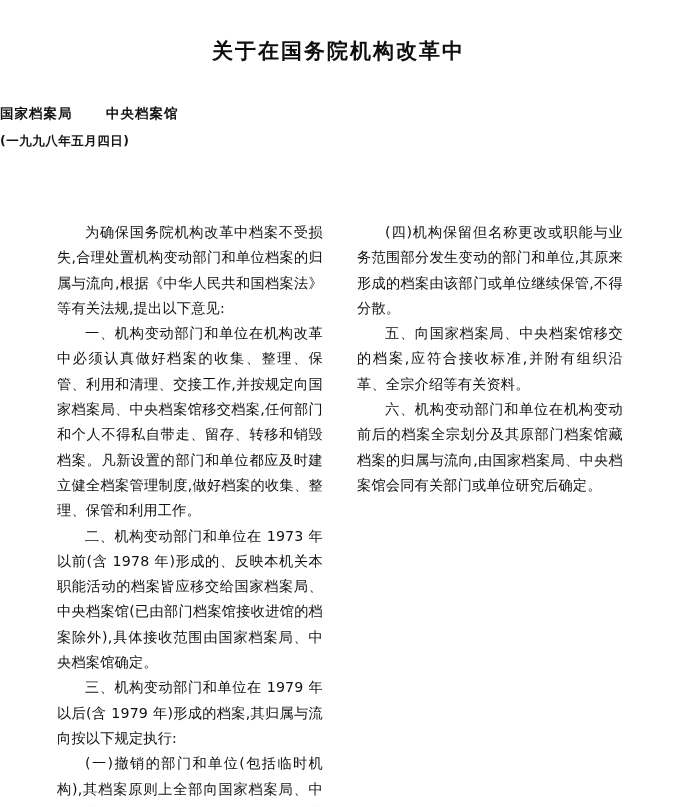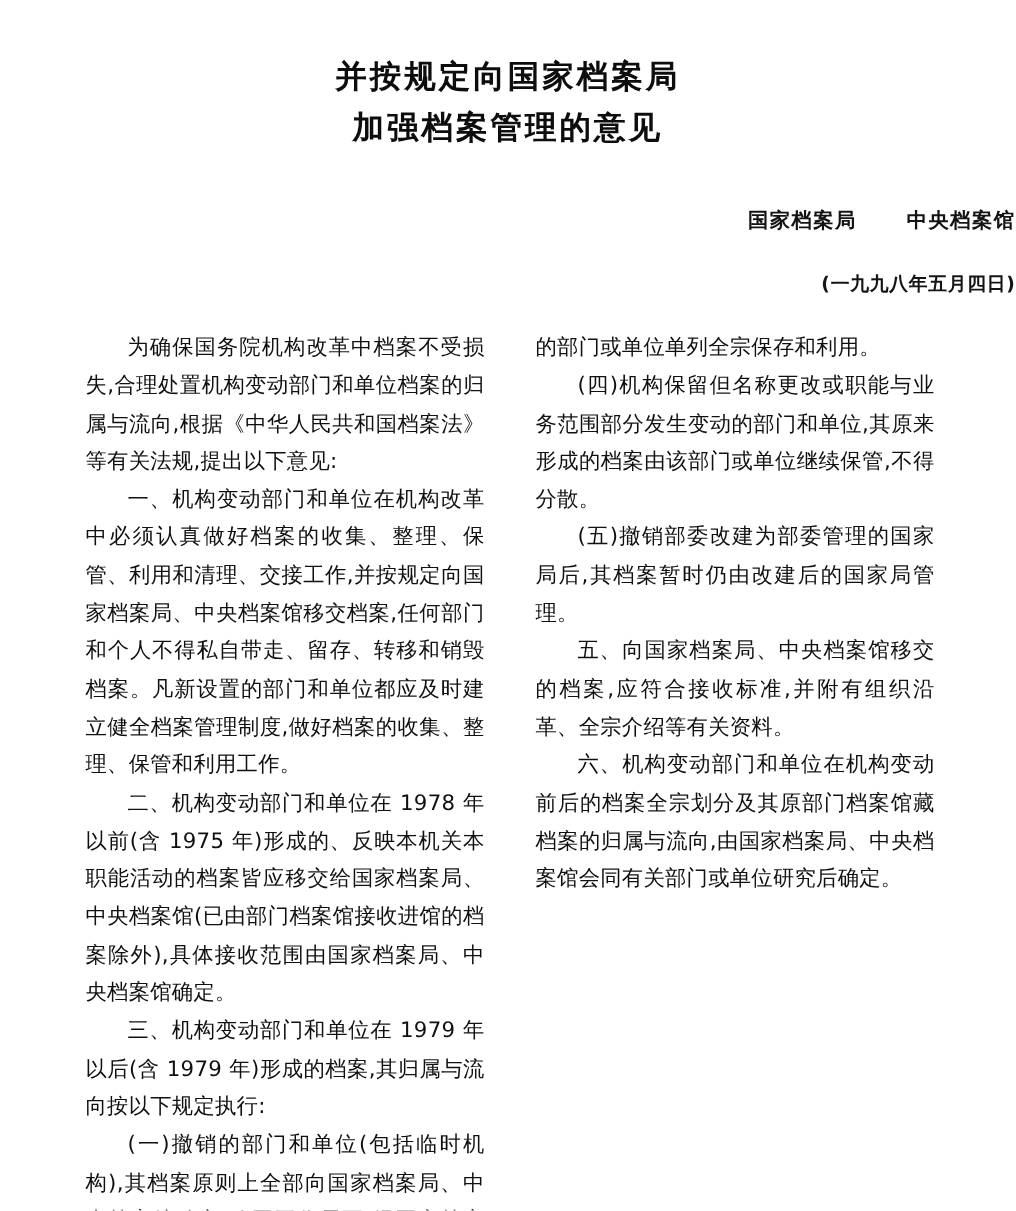--- a/index.html
+++ b/index.html
@@ -27,40 +27,40 @@
     margin-top: 34px;
   }
   .title-line {
     font-size: 21px;
     font-weight: bold;
     letter-spacing: 2px;
     line-height: 34px;
     color: #0d0d0d;
   }
   .byline-block {
-    text-align: right;
+    text-align: left;
     margin-top: 34px;
   }
   .byline {
     font-size: 13.5px;
     font-weight: bold;
     letter-spacing: 1px;
     line-height: 22px;
     color: #141414;
   }
   .byline .gap {
     display: inline-block;
     width: 22px;
   }
   .dateline {
     font-size: 12.5px;
     font-weight: bold;
     letter-spacing: 0.5px;
     line-height: 22px;
-    margin-top: 20px;
+    margin-top: 6px;
     color: #141414;
   }
   .columns {
     position: absolute;
     top: 186px;
     left: 57px;
     width: 566px;
     display: flex;
     justify-content: space-between;
   }
@@ -79,48 +79,45 @@
   .col p.indent {
     text-indent: 28px;
   }
 </style>
 </head>
 <body>
 
 <div class="page">
 
   <div class="title-block">
-    <div class="title-line">并按规定向国家档案局</div>
-    <div class="title-line">加强档案管理的意见</div>
+    <div class="title-line">关于在国务院机构改革中</div>
   </div>
 
   <div class="byline-block">
     <div class="byline">
       <span>国家档案局</span>
       <span class="gap"></span>
       <span>中央档案馆</span>
     </div>
     <div class="dateline">(一九九八年五月四日)</div>
   </div>
 
   <div class="columns">
 
     <div class="col">
       <p class="indent">为确保国务院机构改革中档案不受损失,合理处置机构变动部门和单位档案的归属与流向,根据《中华人民共和国档案法》等有关法规,提出以下意见:</p>
       <p class="indent">一、机构变动部门和单位在机构改革中必须认真做好档案的收集、整理、保管、利用和清理、交接工作,并按规定向国家档案局、中央档案馆移交档案,任何部门和个人不得私自带走、留存、转移和销毁档案。凡新设置的部门和单位都应及时建立健全档案管理制度,做好档案的收集、整理、保管和利用工作。</p>
-      <p class="indent">二、机构变动部门和单位在 1978 年以前(含 1975 年)形成的、反映本机关本职能活动的档案皆应移交给国家档案局、中央档案馆(已由部门档案馆接收进馆的档案除外),具体接收范围由国家档案局、中央档案馆确定。</p>
+      <p class="indent">二、机构变动部门和单位在 1973 年以前(含 1978 年)形成的、反映本机关本职能活动的档案皆应移交给国家档案局、中央档案馆(已由部门档案馆接收进馆的档案除外),具体接收范围由国家档案局、中央档案馆确定。</p>
       <p class="indent">三、机构变动部门和单位在 1979 年以后(含 1979 年)形成的档案,其归属与流向按以下规定执行:</p>
       <p class="indent">(一)撤销的部门和单位(包括临时机构),其档案原则上全部向国家档案局、中央档案馆移交;确因工作需要,经国家档案局、中央档案馆同意,可由其职能归属的主要部门或单位代管,不得分散。</p>
 
     </div>
 
     <div class="col">
-      <p>的部门或单位单列全宗保存和利用。</p>
       <p class="indent">(四)机构保留但名称更改或职能与业务范围部分发生变动的部门和单位,其原来形成的档案由该部门或单位继续保管,不得分散。</p>
-      <p class="indent">(五)撤销部委改建为部委管理的国家局后,其档案暂时仍由改建后的国家局管理。</p>
       <p class="indent">五、向国家档案局、中央档案馆移交的档案,应符合接收标准,并附有组织沿革、全宗介绍等有关资料。</p>
       <p class="indent">六、机构变动部门和单位在机构变动前后的档案全宗划分及其原部门档案馆藏档案的归属与流向,由国家档案局、中央档案馆会同有关部门或单位研究后确定。</p>
 
     </div>
 
   </div>
 
 </div>
 
 </body></html>

